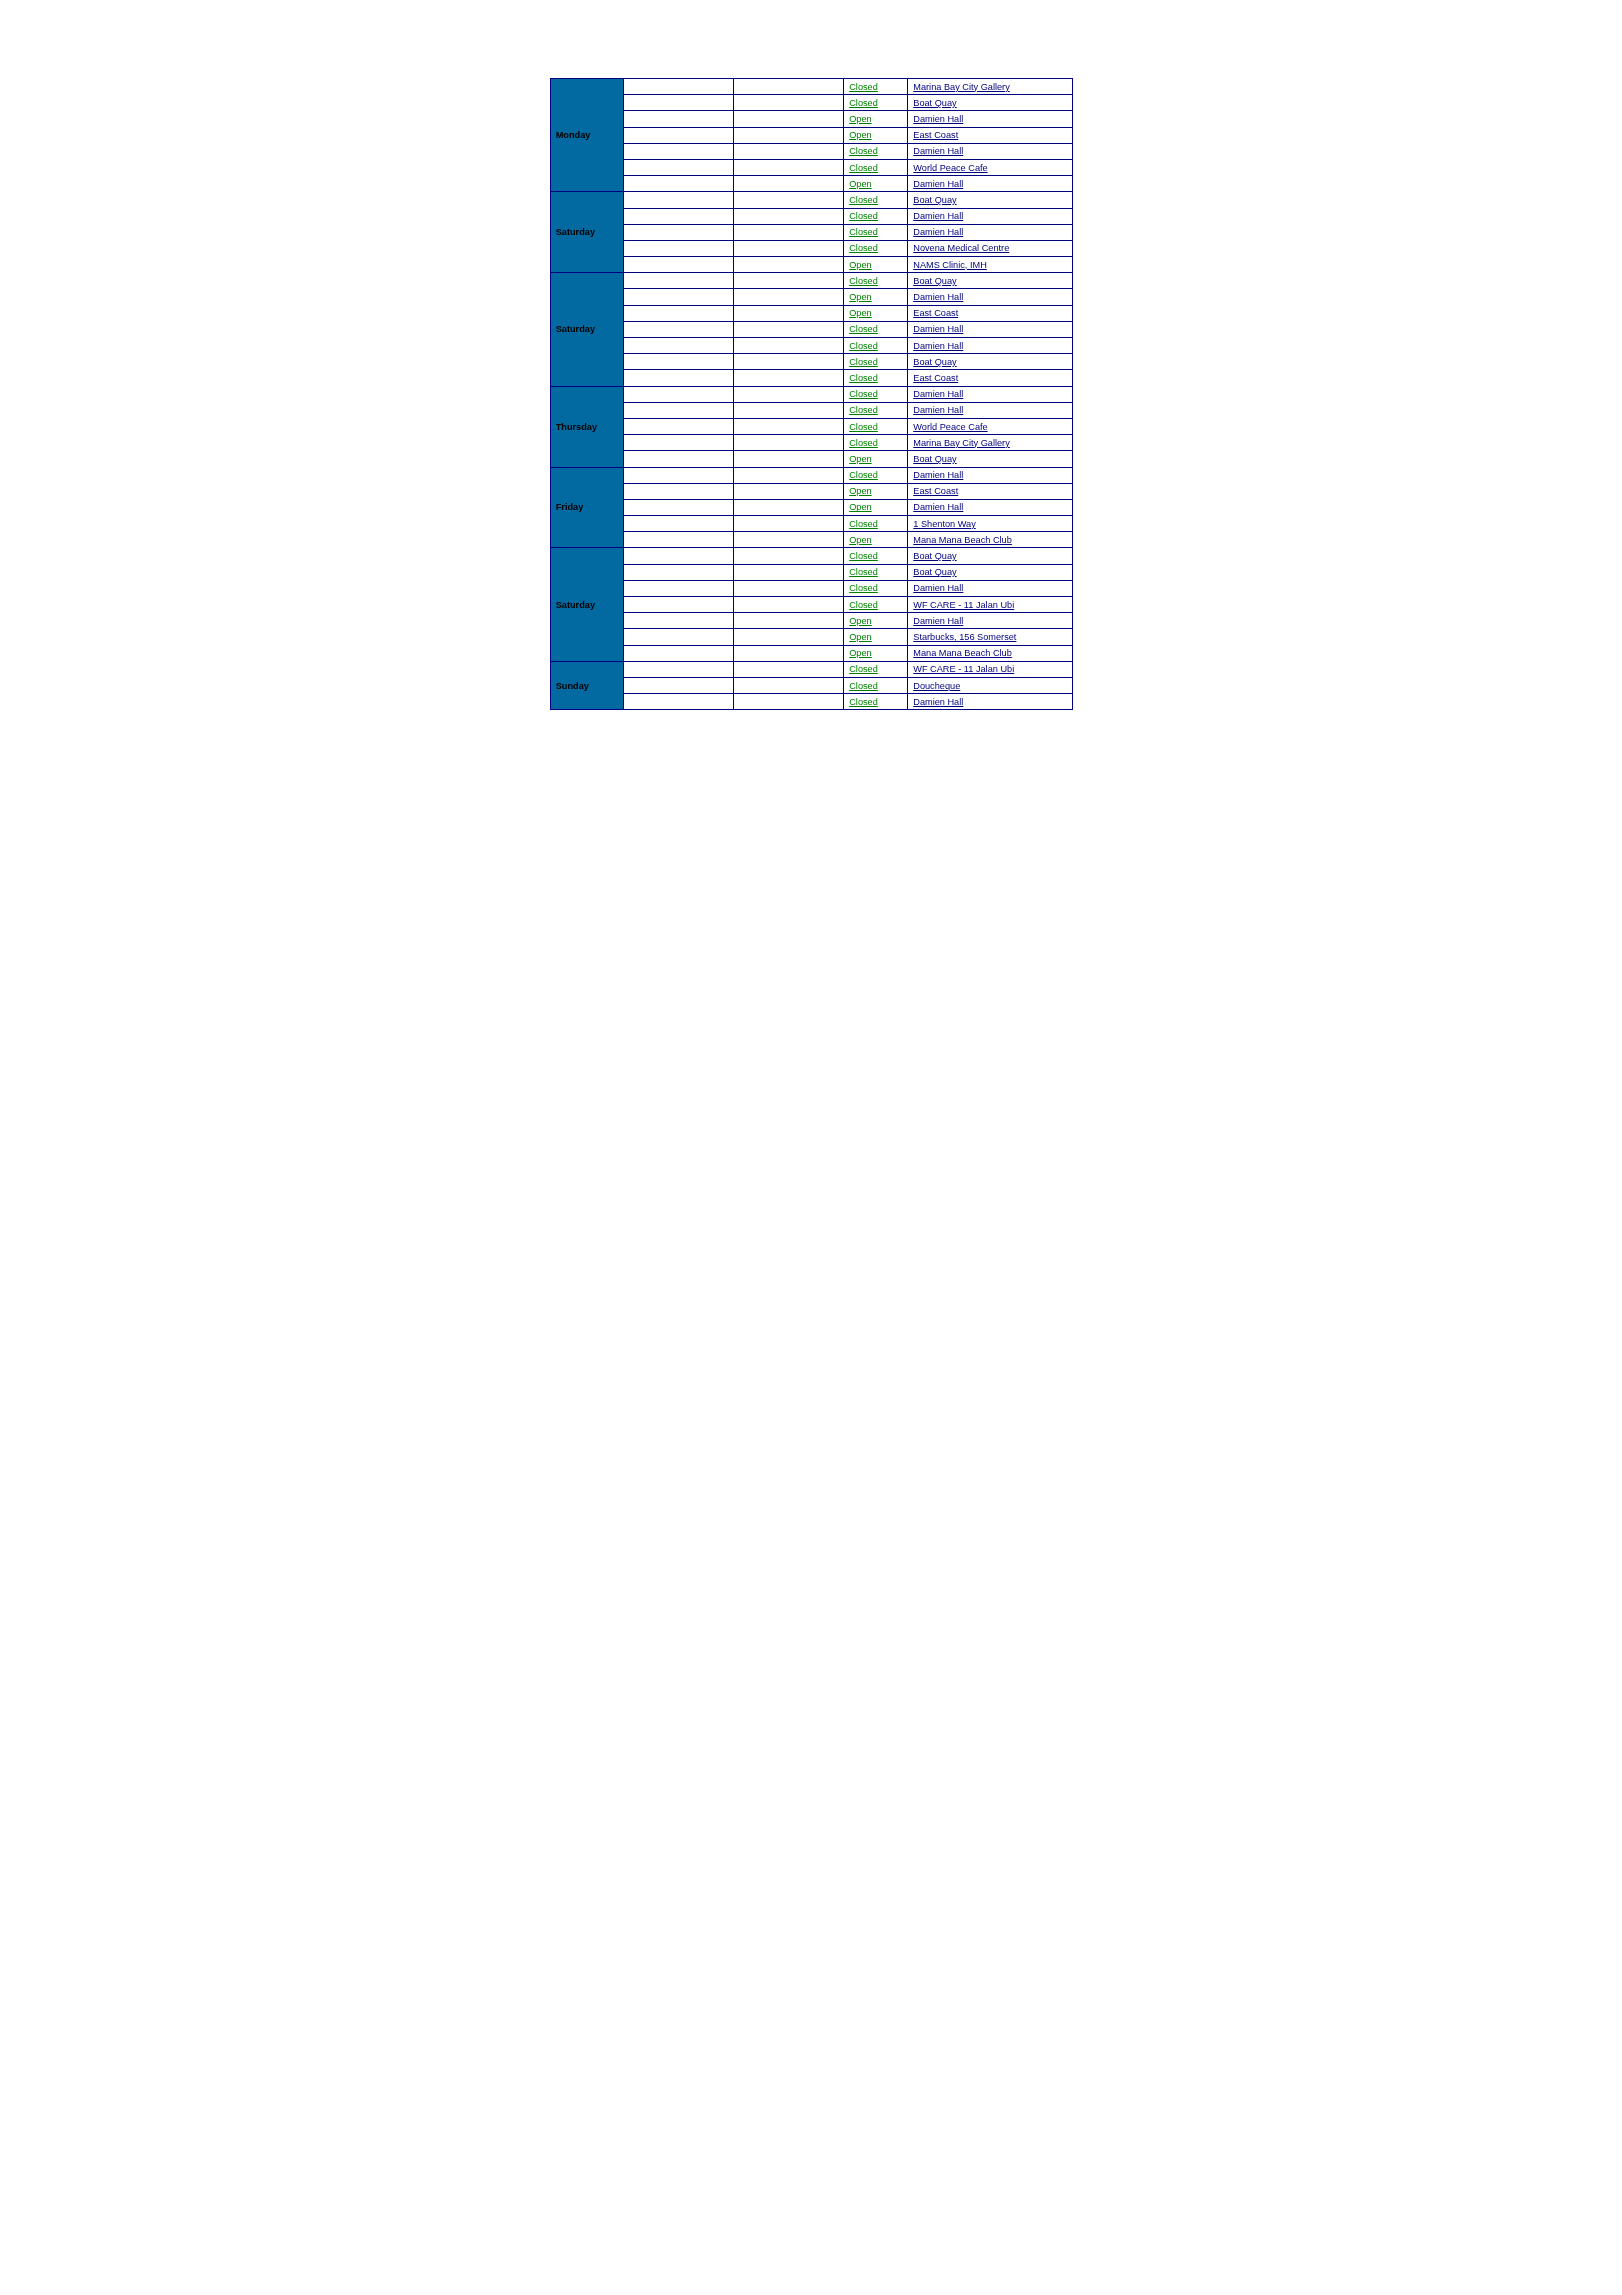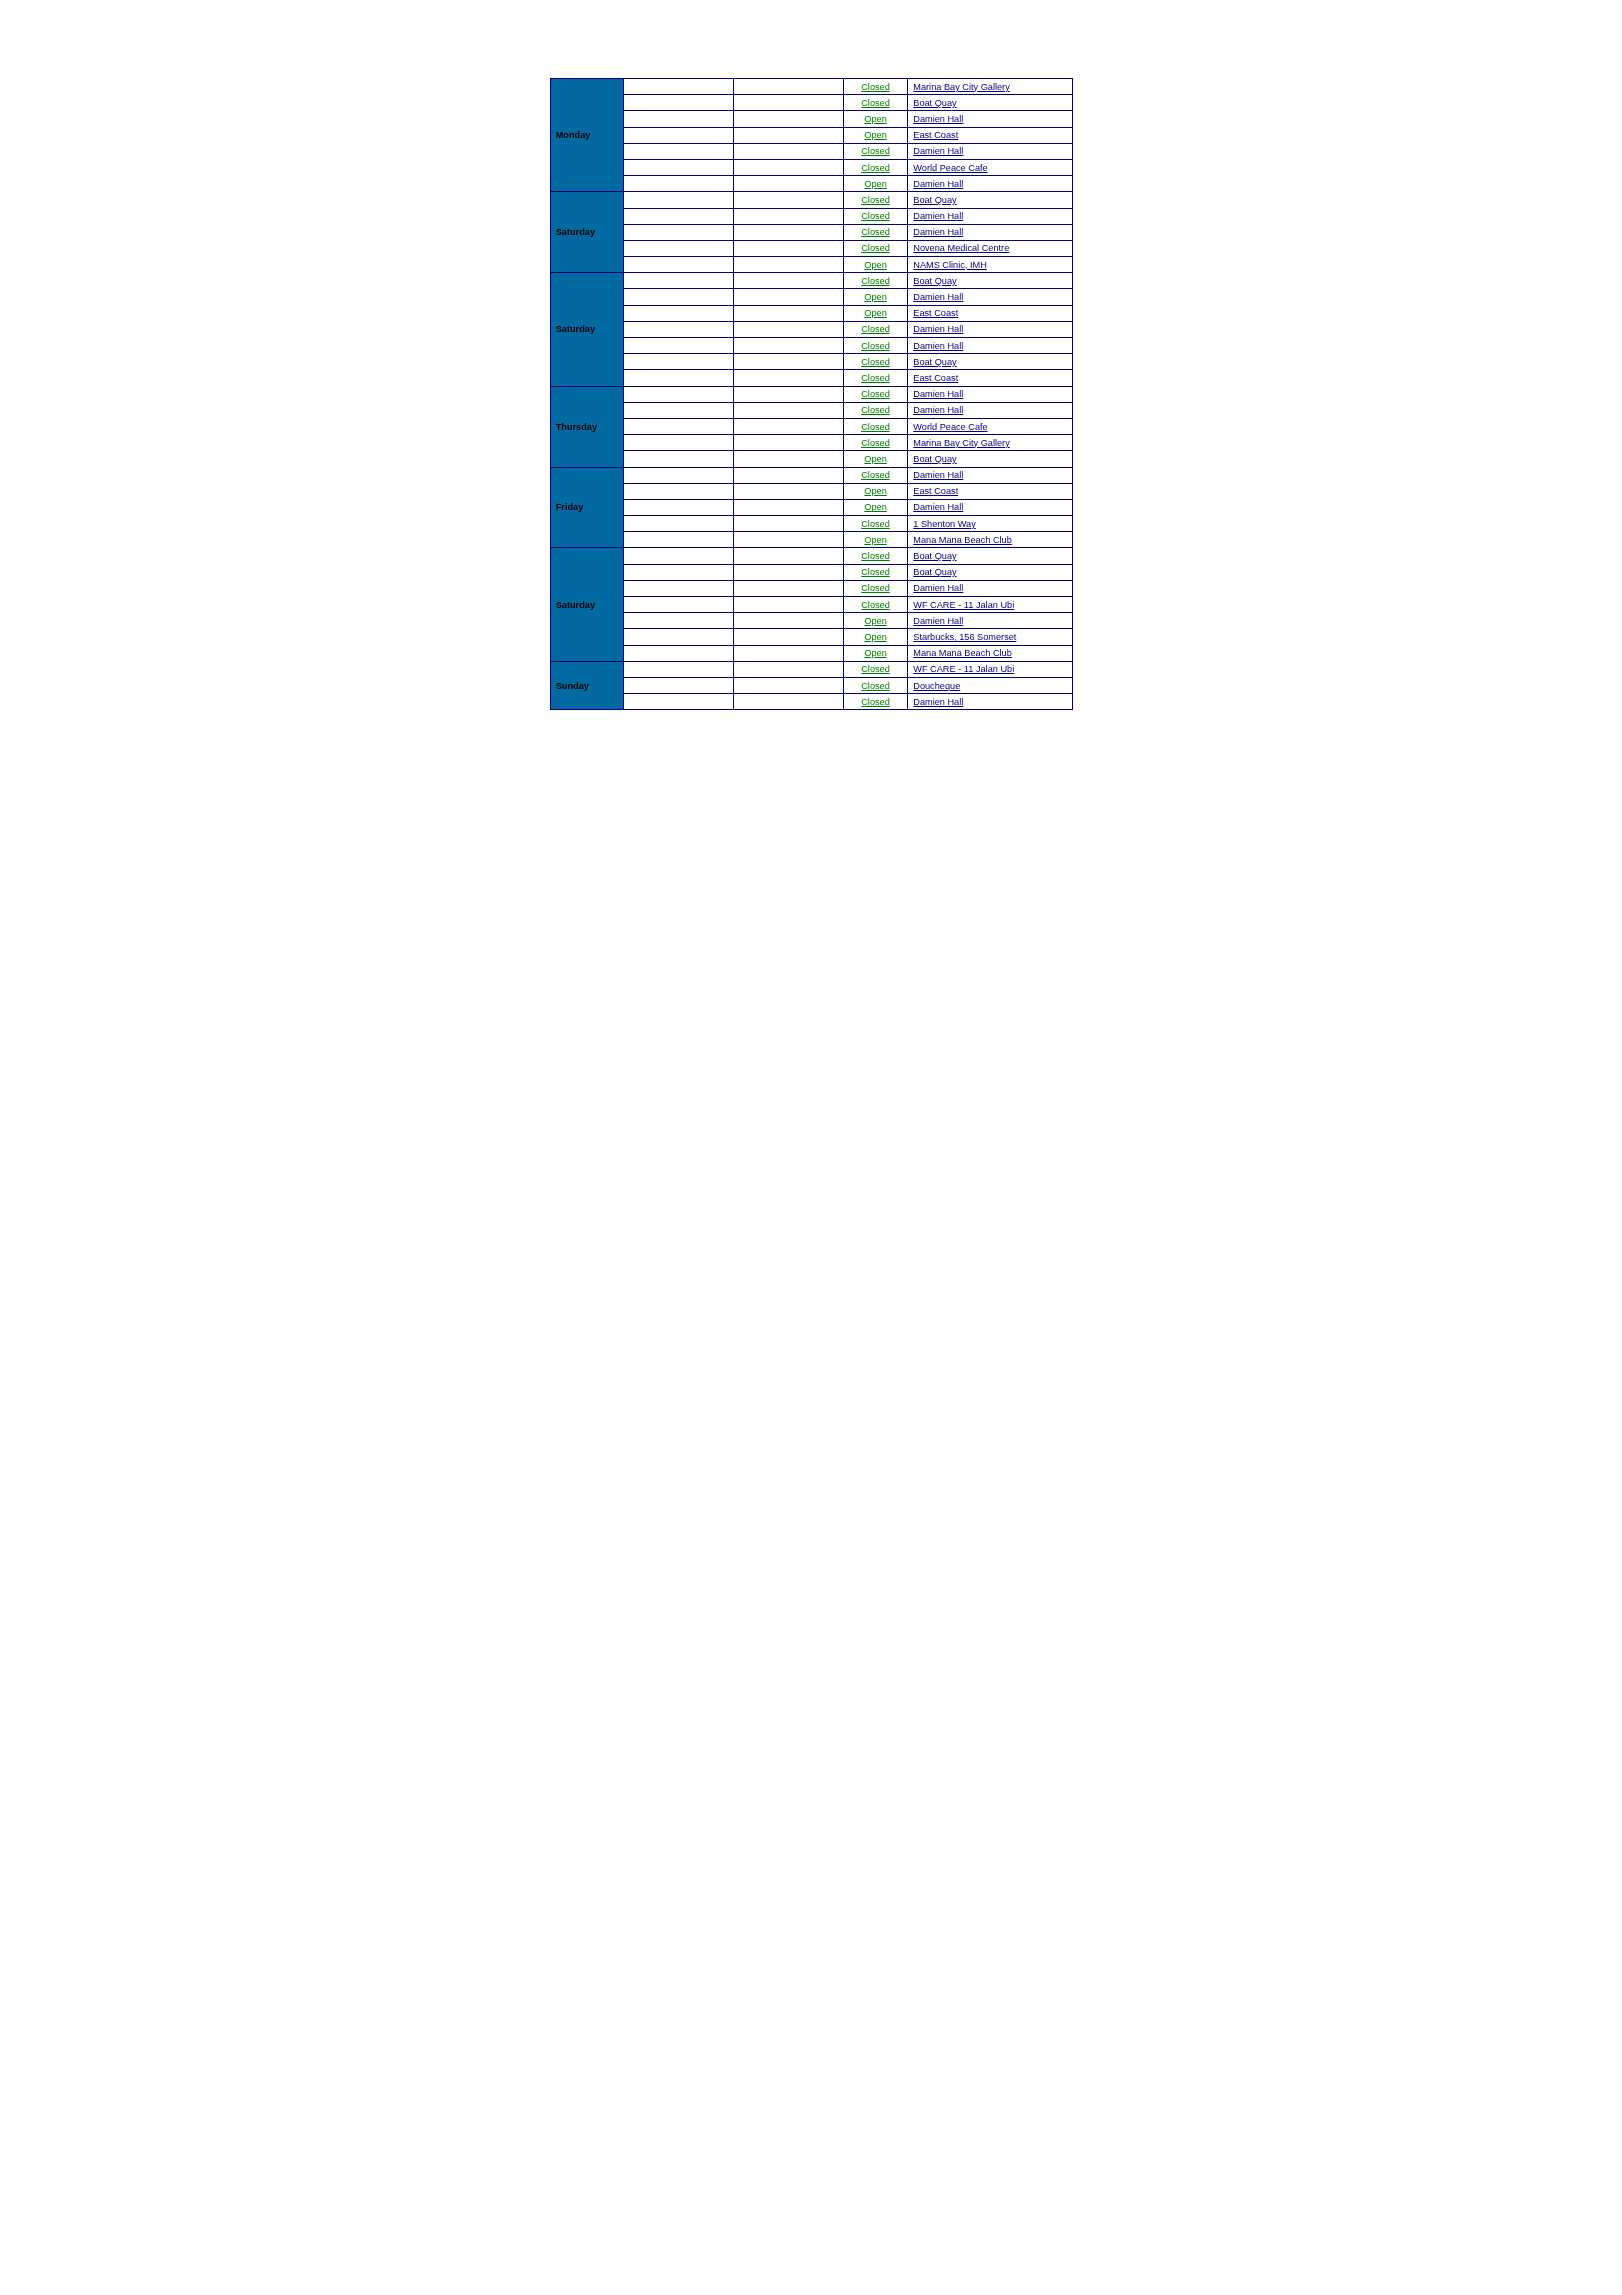--- a/index.html
+++ b/index.html
@@ -27,21 +27,21 @@
       text-align: left;
       vertical-align: middle;
       white-space: nowrap;
       padding: 5.2px 10.5px;
     }
     .col2, .col3 {
       background: #fff;
       min-width: 79px;
     }
     .status-cell {
-      text-align: center;
+      text-align: left;
       min-width: 46px;
     }
     .location-cell {
       min-width: 118px;
     }
     a {
       text-decoration: underline;
     }
     a.closed {
       color: #008000;

